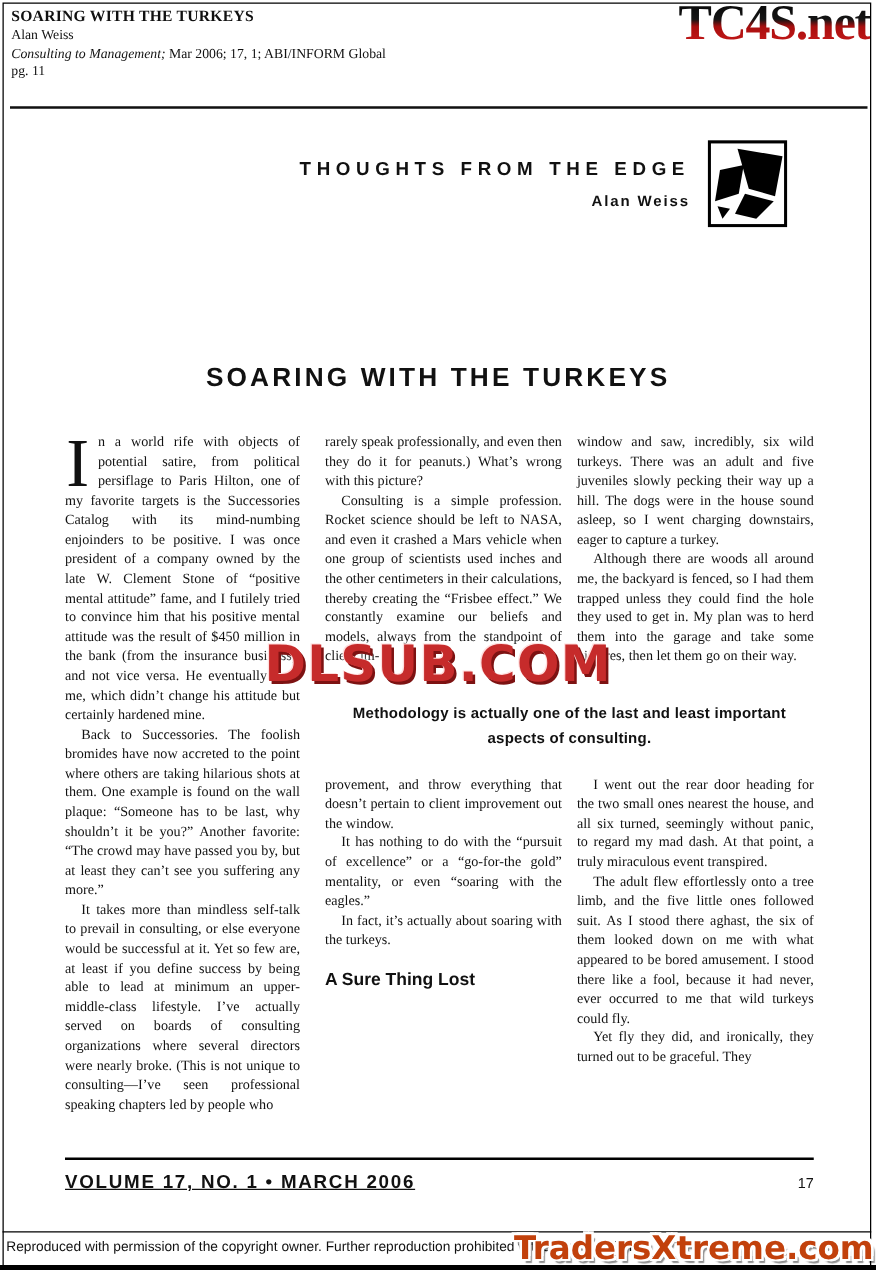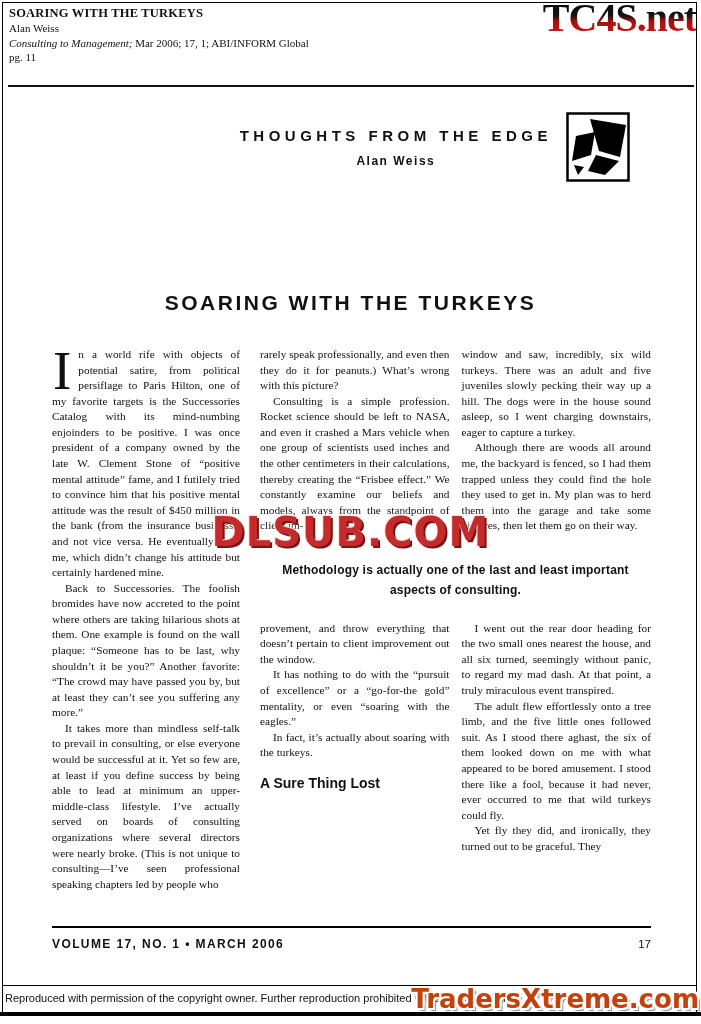--- a/index.html
+++ b/index.html
@@ -26,21 +26,21 @@
   .tc4s {
     position: absolute; top: -6px; right: 5px; z-index: 3;
     font-family: "Liberation Serif", serif;
     font-weight: bold; font-size: 40px; letter-spacing: -1px;
     background: linear-gradient(180deg, #000 0%, #151515 46%, #a80e0e 58%, #d22020 100%);
     -webkit-background-clip: text; background-clip: text; color: transparent;
   }
   .header-rule { position: absolute; left: 8px; right: 7px; top: 85px; border-top: 2px solid #111; }
   
   .masthead { position: absolute; top: 112px; right: 71px; display: flex; align-items: center; gap: 14px; z-index: 2; }
-  .masthead-text { text-align: center; font-family: "Liberation Sans", sans-serif; }
+  .masthead-text { text-align: right; font-family: "Liberation Sans", sans-serif; }
   .mast-title { font-weight: bold; font-size: 15px; letter-spacing: 4.5px; white-space: nowrap; }
   .mast-author { font-weight: bold; font-size: 12px; letter-spacing: 1.5px; margin-top: 10px; }
   .mast-logo { width: 64px; height: 70px; display: block; }
   
   .article-title {
     position: absolute; top: 291px; left: 0; right: 0; text-align: center;
     font-family: "Liberation Sans", sans-serif; font-weight: bold;
     font-size: 21px; letter-spacing: 2.5px; z-index: 2;
   }
   .columns {
@@ -72,21 +72,21 @@
     font-weight: bold; font-size: 14px;
     margin: 13px 0 7px; text-align: left;
   }
   
   .footer {
     position: absolute; left: 52px; right: 50px; top: 926px;
     border-top: 2px solid #000; padding-top: 9px;
     display: flex; justify-content: space-between; align-items: baseline;
     font-family: "Liberation Sans", sans-serif; z-index: 2;
   }
-  .volume { font-weight: bold; font-size: 12px; letter-spacing: 1.4px; }
+  .volume { font-weight: bold; font-size: 15px; letter-spacing: 1.4px; text-decoration: underline; }
   .pagenum { font-size: 11.5px; }
   
   .wm-center {
     position: absolute; top: 480px; left: 0; right: 0; text-align: center;
     font-family: "DejaVu Sans", sans-serif; font-weight: bold;
     font-size: 40px; letter-spacing: 1px;
     color: #c62b2b;
     text-shadow: -1px -1px 0 #ffdede, 2px 2px 0 #7d1212, 0 0 6px rgba(255,255,255,.75);
     z-index: 5;
     margin-top: 29px;

